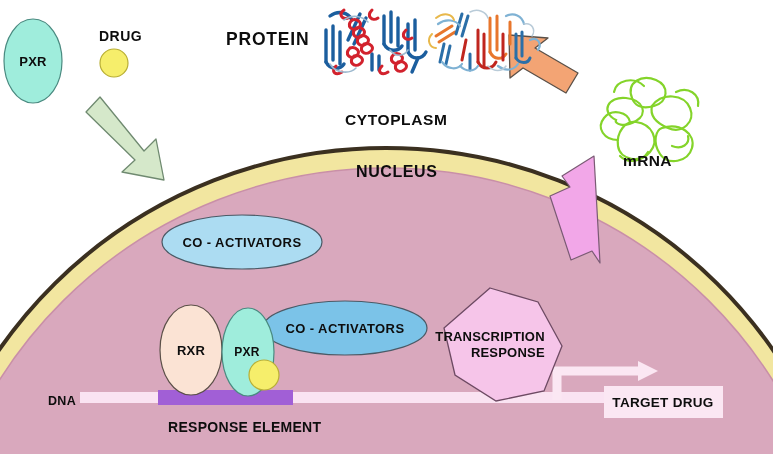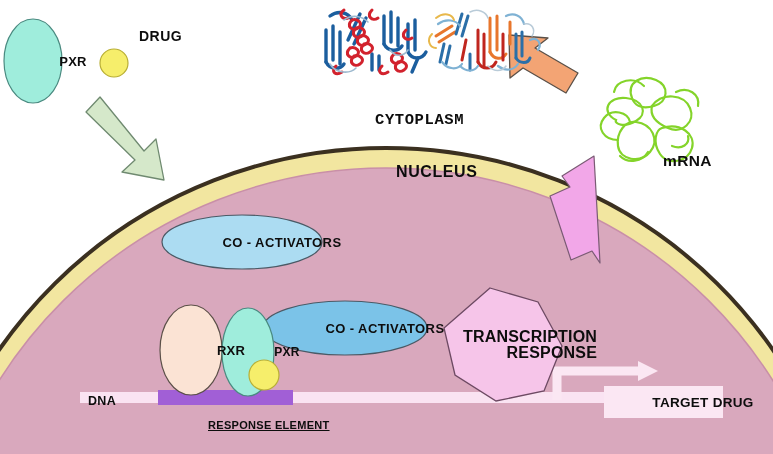--- a/index.html
+++ b/index.html
@@ -24,42 +24,41 @@
     width: 773px;
     height: 454px;
   }
   .lbl {
     position: absolute;
     font-family: "Liberation Sans", sans-serif;
     font-weight: bold;
     color: #0d0d0d;
     white-space: nowrap;
     letter-spacing: 0.2px;
-    margin-left: 40px;
   }
   .lbl-center {
     text-align: right;
     transform: translate(-50%, -50%);
   }
   
   #label-protein   { left: 226px; top: 29px;  font-size: 17.5px; letter-spacing: 0.8px; }
-  #label-cytoplasm { left: 335px; top: 111px; font-size: 15.5px; letter-spacing: 0.6px; font-family: Liberation Mono, monospace; }
+  #label-cytoplasm { left: 345px; top: 111px; font-size: 15.5px; letter-spacing: 0.6px; }
   #label-nucleus   { left: 356px; top: 163px; font-size: 16px; letter-spacing: 0.6px; }
   #label-mrna      { left: 623px; top: 152px; font-size: 15.5px; letter-spacing: 0.4px; }
   #label-drug      { left: 99px;  top: 28px;  font-size: 14px;   letter-spacing: 0.5px; }
   #label-dna       { left: 48px;  top: 394px; font-size: 12.5px; letter-spacing: 0.3px; }
-  #label-response  { left: 168px; top: 419px; font-size: 11px; letter-spacing: 0.3px; text-decoration: underline; }
+  #label-response  { left: 168px; top: 419px; font-size: 14px; letter-spacing: 0.3px; }
 
   
   #label-pxr-out       { left: 33px;  top: 61px;  font-size: 13px; }
   #label-corepressors  { left: 242px; top: 242px; font-size: 13px; letter-spacing: 0.4px; }
   #label-coactivators  { left: 345px; top: 328px; font-size: 13px; letter-spacing: 0.4px; }
   #label-rxr           { left: 191px; top: 350px; font-size: 13px; }
   #label-pxr-nuc       { left: 247px; top: 352px; font-size: 12px; }
-  #label-transcription { left: 490px; top: 345px; font-size: 16px; line-height: 16px; }
+  #label-transcription { left: 490px; top: 345px; font-size: 13px; line-height: 16px; }
   #label-targetgenes   { left: 663px; top: 402px; font-size: 13.5px; letter-spacing: 0.3px; }
 </style>
 </head>
 <body>
 
 <div id="stage">
 
   <svg class="svg-layer" viewBox="0 0 773 454" xmlns="http://www.w3.org/2000/svg">
 
     <g>
@@ -204,20 +203,21 @@
       </g>
       <g stroke="#B9CBD8" stroke-width="1.5">
         <path d="M 470 12 C 478 8 486 12 488 18"></path>
         <path d="M 488 66 C 494 72 502 72 506 66"></path>
         <path d="M 524 24 C 532 22 536 30 532 36"></path>
       </g>
     </g>
 
   </svg>
 
+  <div class="lbl" id="label-protein">PROTEIN</div>
 
   <div class="lbl" id="label-cytoplasm">CYTOPLASM</div>
 
   <div class="lbl" id="label-nucleus">NUCLEUS</div>
 
   <div class="lbl" id="label-mrna">mRNA</div>
 
   <div class="lbl" id="label-drug">DRUG</div>
 
   <div class="lbl lbl-center" id="label-pxr-out">PXR</div>

